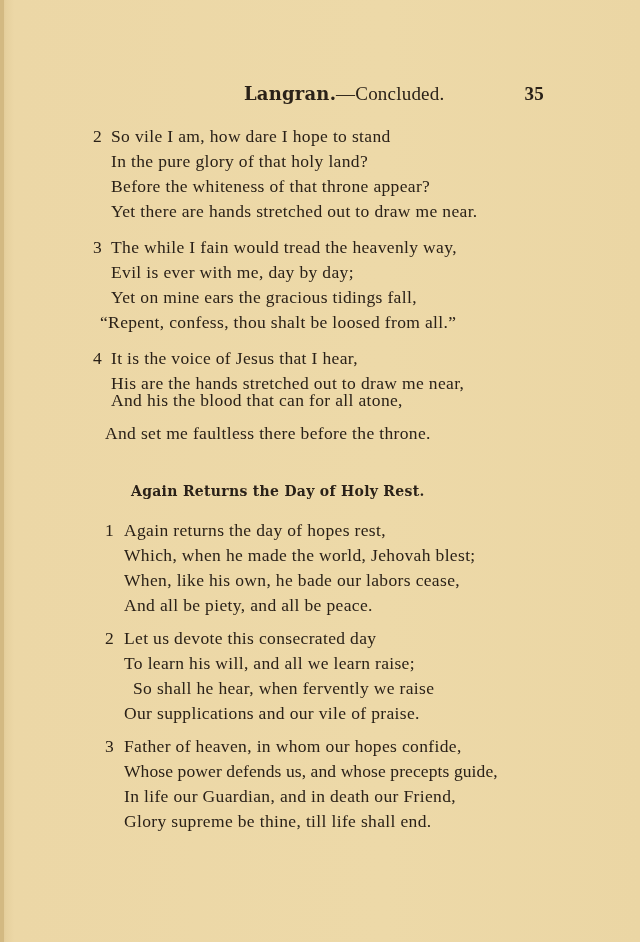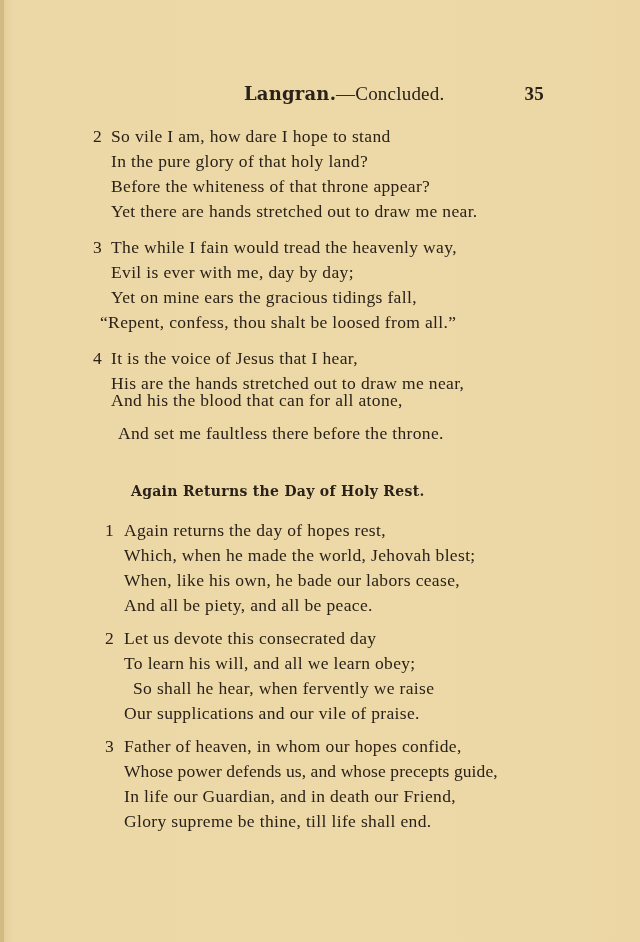--- a/index.html
+++ b/index.html
@@ -118,39 +118,39 @@
       <span class="line" style="left:111px;top:25px;">Evil is ever with me, day by day;</span>
       <span class="line" style="left:111px;top:50px;">Yet on mine ears the gracious tidings fall,</span>
       <span class="line" style="left:100px;top:75px;">“Repent, confess, thou shalt be loosed from all.”</span>
     </div>
 
     <div class="stanza" style="top:346px;">
       <span class="num" style="left:93px;top:0;">4</span>
       <span class="line" style="left:111px;top:0;">It is the voice of Jesus that I hear,</span>
       <span class="line" style="left:111px;top:25px;">His are the hands stretched out to draw me near,</span>
       <span class="line" style="left:111px;top:42px;">And his the blood that can for all atone,</span>
-      <span class="line" style="left:118px;top:75px;">And set me faultless there before the throne.</span>
+      <span class="line" style="left:105px;top:75px;">And set me faultless there before the throne.</span>
     </div>
   </div>
 
   <div>
     <div class="hymn-title">Again Returns the Day of Holy Rest.</div>
 
     <div class="stanza" style="top:518px;">
       <span class="num" style="left:105px;top:0;">1</span>
       <span class="line" style="left:124px;top:0;">Again returns the day of hopes rest,</span>
       <span class="line" style="left:124px;top:25px;">Which, when he made the world, Jehovah blest;</span>
       <span class="line" style="left:124px;top:50px;">When, like his own, he bade our labors cease,</span>
       <span class="line" style="left:124px;top:75px;">And all be piety, and all be peace.</span>
     </div>
 
     <div class="stanza" style="top:626px;">
       <span class="num" style="left:105px;top:0;">2</span>
       <span class="line" style="left:124px;top:0;">Let us devote this consecrated day</span>
-      <span class="line" style="left:124px;top:25px;">To learn his will, and all we learn obey;</span>
+      <span class="line" style="left:124px;top:25px;">To learn his will, and all we learn raise;</span>
       <span class="line" style="left:133px;top:50px;">So shall he hear, when fervently we raise</span>
       <span class="line" style="left:124px;top:75px;">Our supplications and our vile of praise.</span>
     </div>
 
     <div class="stanza" style="top:734px;">
       <span class="num" style="left:105px;top:0;">3</span>
       <span class="line" style="left:124px;top:0;">Father of heaven, in whom our hopes confide,</span>
       <span class="line" style="left:124px;top:25px;letter-spacing:0.1px;">Whose power defends us, and whose precepts guide,</span>
       <span class="line" style="left:124px;top:50px;">In life our Guardian, and in death our Friend,</span>
       <span class="line" style="left:124px;top:75px;">Glory supreme be thine, till life shall end.</span>

